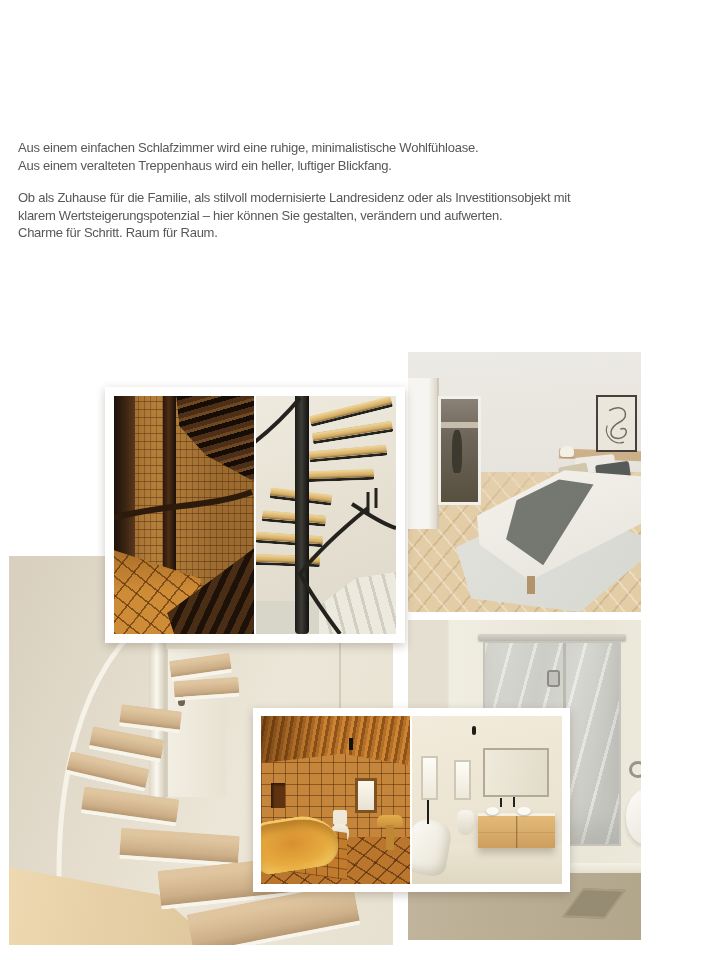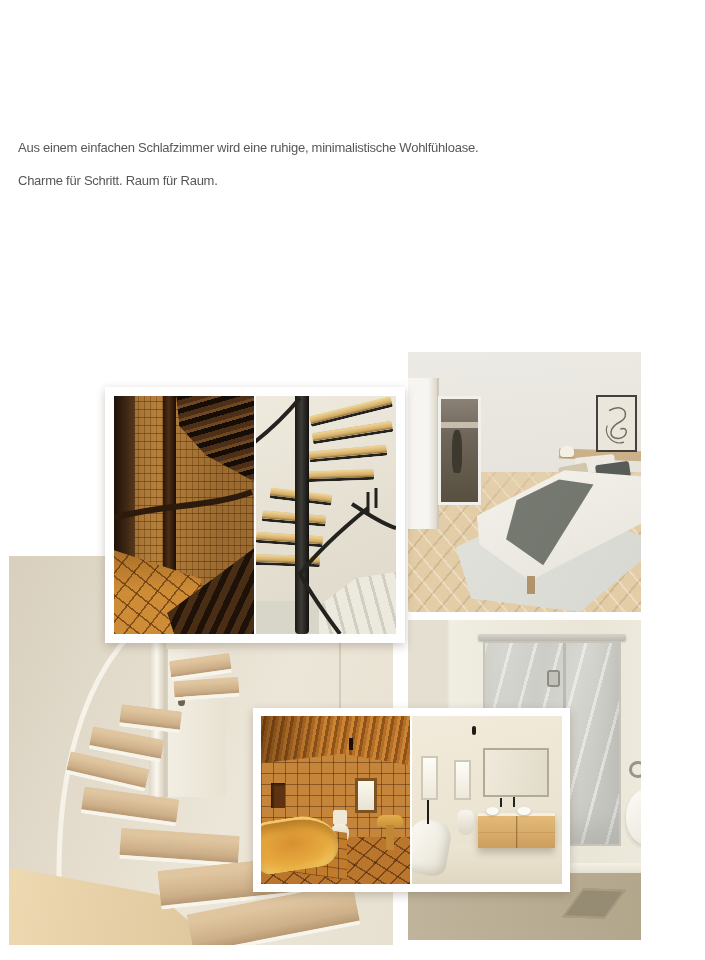--- a/index.html
+++ b/index.html
@@ -190,22 +190,25 @@
   .d2-floor{left:0;top:77%;width:100%;height:23%;background:linear-gradient(#ece5d2,#dfd7c1);}
 </style>
 </head>
 <body>
 
 <div class="page">
 
   <div class="text-block">
     <div class="para">
       <div class="line">Aus einem einfachen Schlafzimmer wird eine ruhige, minimalistische Wohlfühloase.</div>
+      <div class="line">Aus einem veralteten Treppenhaus wird ein heller, luftiger Blickfang.</div>
     </div>
     <div class="para">
+      <div class="line">Ob als Zuhause für die Familie, als stilvoll modernisierte Landresidenz oder als Investitionsobjekt mit</div>
+      <div class="line">klarem Wertsteigerungspotenzial – hier können Sie gestalten, verändern und aufwerten.</div>
       <div class="line">Charme für Schritt. Raum für Raum.</div>
     </div>
   </div>
 
   <div class="ph photo-c c">
     <svg class="c-rail" viewBox="0 0 384 389" preserveAspectRatio="none">
       <path d="M148 55 C 70 110 42 230 52 372" stroke="#f6f2e8" stroke-width="5" fill="none"></path>
     </svg>
     <div class="c-cabinet"></div>
     <div class="c-keyhole"></div>

